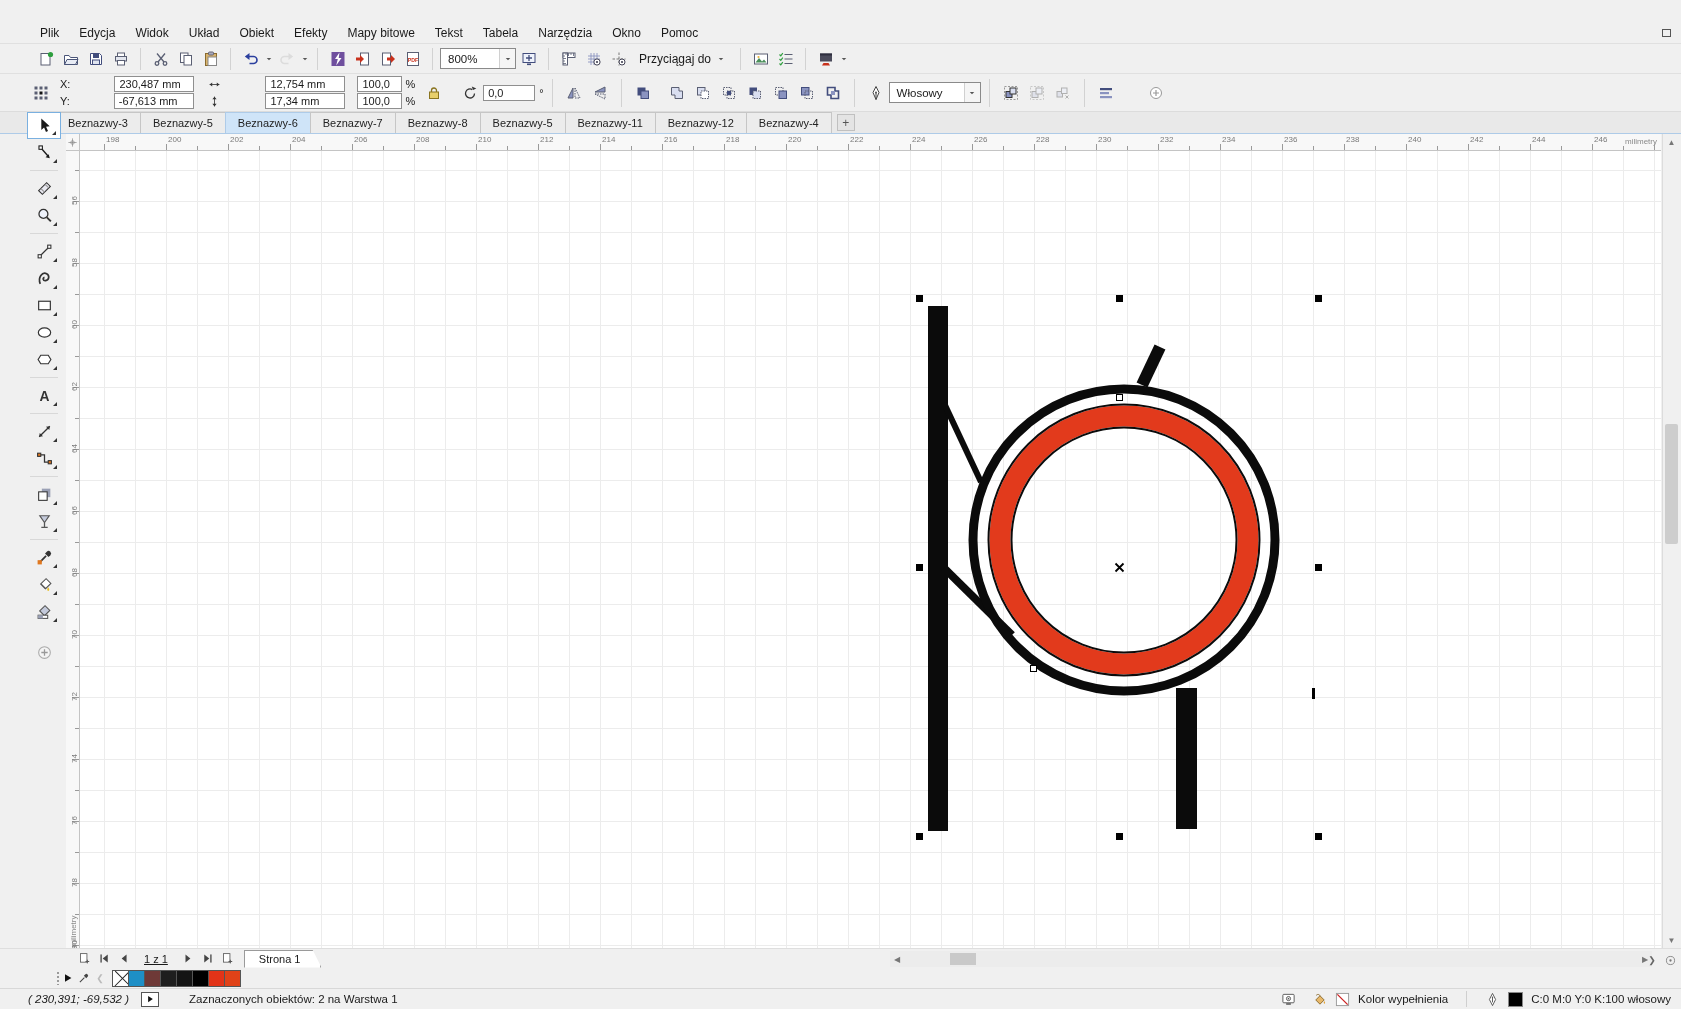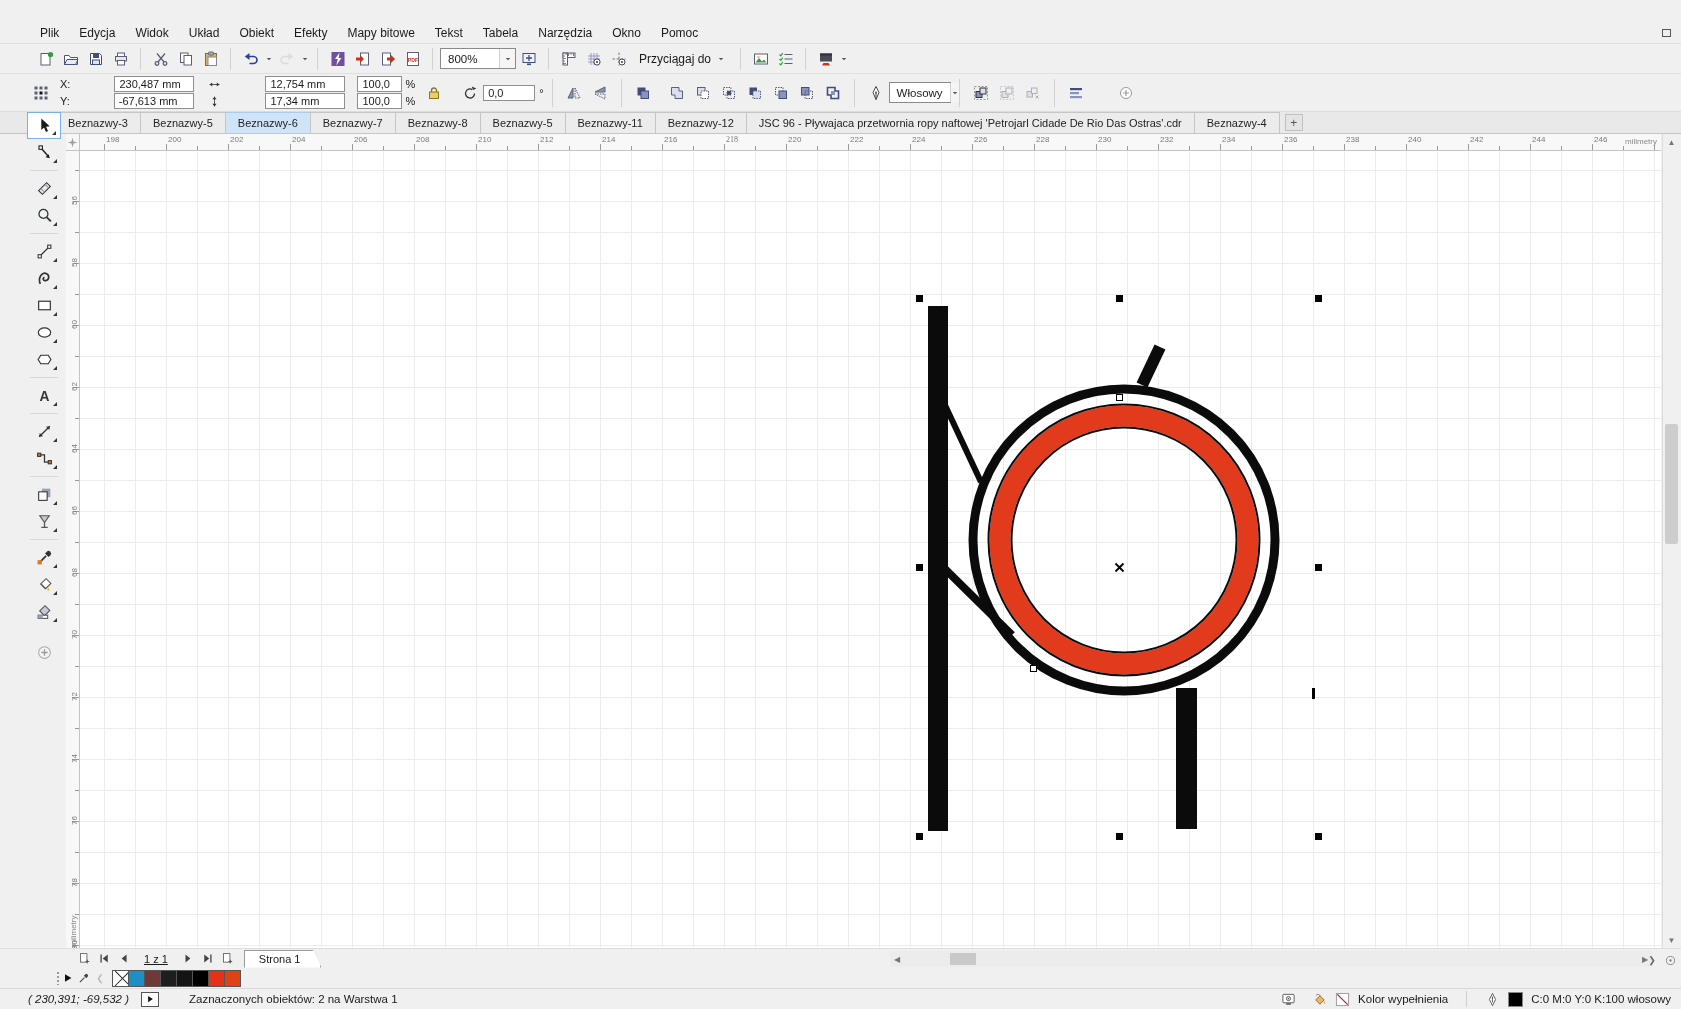--- a/index.html
+++ b/index.html
@@ -477,21 +477,21 @@
         </span>
       </div>
     <span class="psep"></span>
     <span class="pbtn">
         <svg viewBox="0 0 16 16" class="svg-ic">
           <path d="M8 1.5 L11 7.5 L8 14.5 L5 7.5 z" fill="#fff" stroke="#444"></path>
           <path d="M8 7.5 v7" stroke="#444"></path>
           <circle cx="8" cy="7.5" r="0.9" fill="#444"></circle>
         </svg>
       </span>
-    <div class="combo" style="width:62px;">
+    <div class="combo" style="width:92px;">
       <span class="val">Włosowy</span>
       <span class="drop">
           <svg viewBox="0 0 16 16">
             <path d="M3.5 6 L8 10.5 L12.5 6 z" fill="#555"></path>
           </svg>
         </span>
     </div>
     <span class="psep"></span>
     <div id="groupicons">
         <span class="pbtn">
@@ -534,21 +534,20 @@
 
   <div id="tabbar">
       <div class="dtab">Beznazwy-3</div>
       <div class="dtab">Beznazwy-5</div>
       <div class="dtab active">Beznazwy-6</div>
       <div class="dtab">Beznazwy-7</div>
       <div class="dtab">Beznazwy-8</div>
       <div class="dtab">Beznazwy-5</div>
       <div class="dtab">Beznazwy-11</div>
       <div class="dtab">Beznazwy-12</div>
-      <div class="dtab">JSC 96 - Pływajaca przetwornia ropy naftowej 'Petrojarl Cidade De Rio Das Ostras'.cdr</div>
       <div class="dtab">Beznazwy-4</div>
       <div class="newtab">+</div>
     </div>
 
   <div id="workspace">
     <div id="toolbox">
         <div class="tool selected">
           <span>
             <svg viewBox="0 0 16 16" class="svg-ic">
               <path d="M5 1.5 v10.8 l2.6-2.4 1.8 4.2 1.9-.9 -1.8-4 3.4-.4 z" fill="#1a1a1a"></path>
@@ -761,21 +760,21 @@
         <span class="hlab" style="left: 24px;">198</span>
         <span class="hlab" style="left: 86px;">200</span>
         <span class="hlab" style="left: 148px;">202</span>
         <span class="hlab" style="left: 210px;">204</span>
         <span class="hlab" style="left: 272px;">206</span>
         <span class="hlab" style="left: 334px;">208</span>
         <span class="hlab" style="left: 396px;">210</span>
         <span class="hlab" style="left: 458px;">212</span>
         <span class="hlab" style="left: 520px;">214</span>
         <span class="hlab" style="left: 582px;">216</span>
-        <span class="hlab" style="left: 644px; font-family: Liberation Serif, serif;">218</span>
+        <span class="hlab" style="left: 644px;">218</span>
         <span class="hlab" style="left: 706px;">220</span>
         <span class="hlab" style="left: 768px;">222</span>
         <span class="hlab" style="left: 830px;">224</span>
         <span class="hlab" style="left: 892px;">226</span>
         <span class="hlab" style="left: 954px;">228</span>
         <span class="hlab" style="left: 1016px;">230</span>
         <span class="hlab" style="left: 1078px;">232</span>
         <span class="hlab" style="left: 1140px;">234</span>
         <span class="hlab" style="left: 1202px;">236</span>
         <span class="hlab" style="left: 1264px;">238</span>

